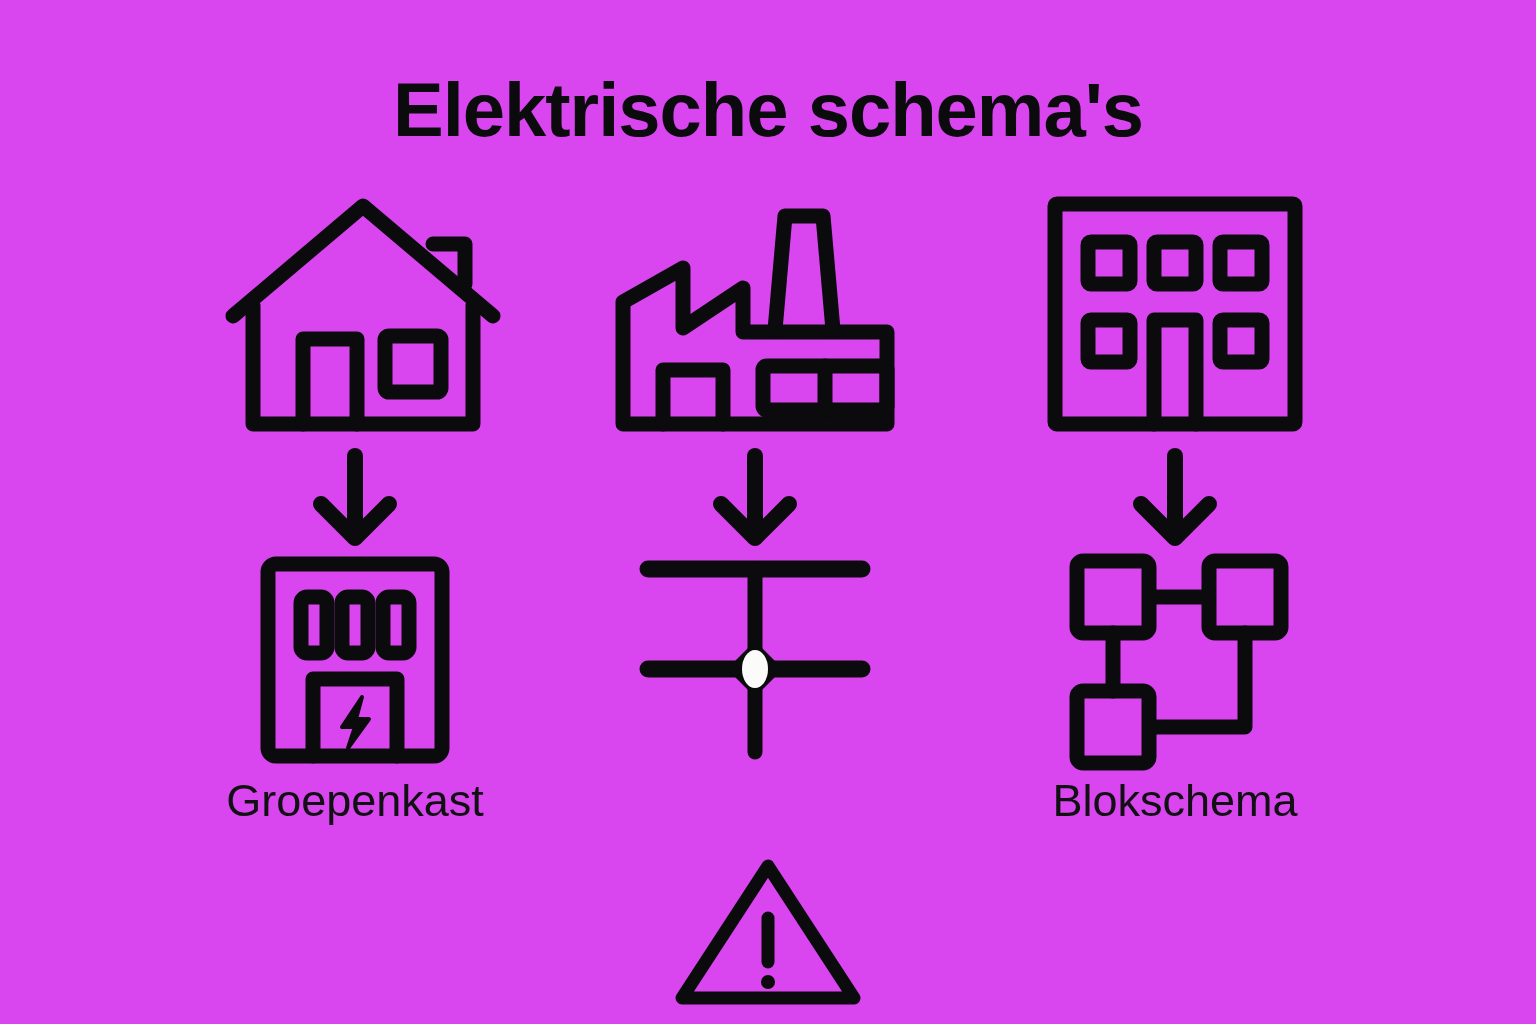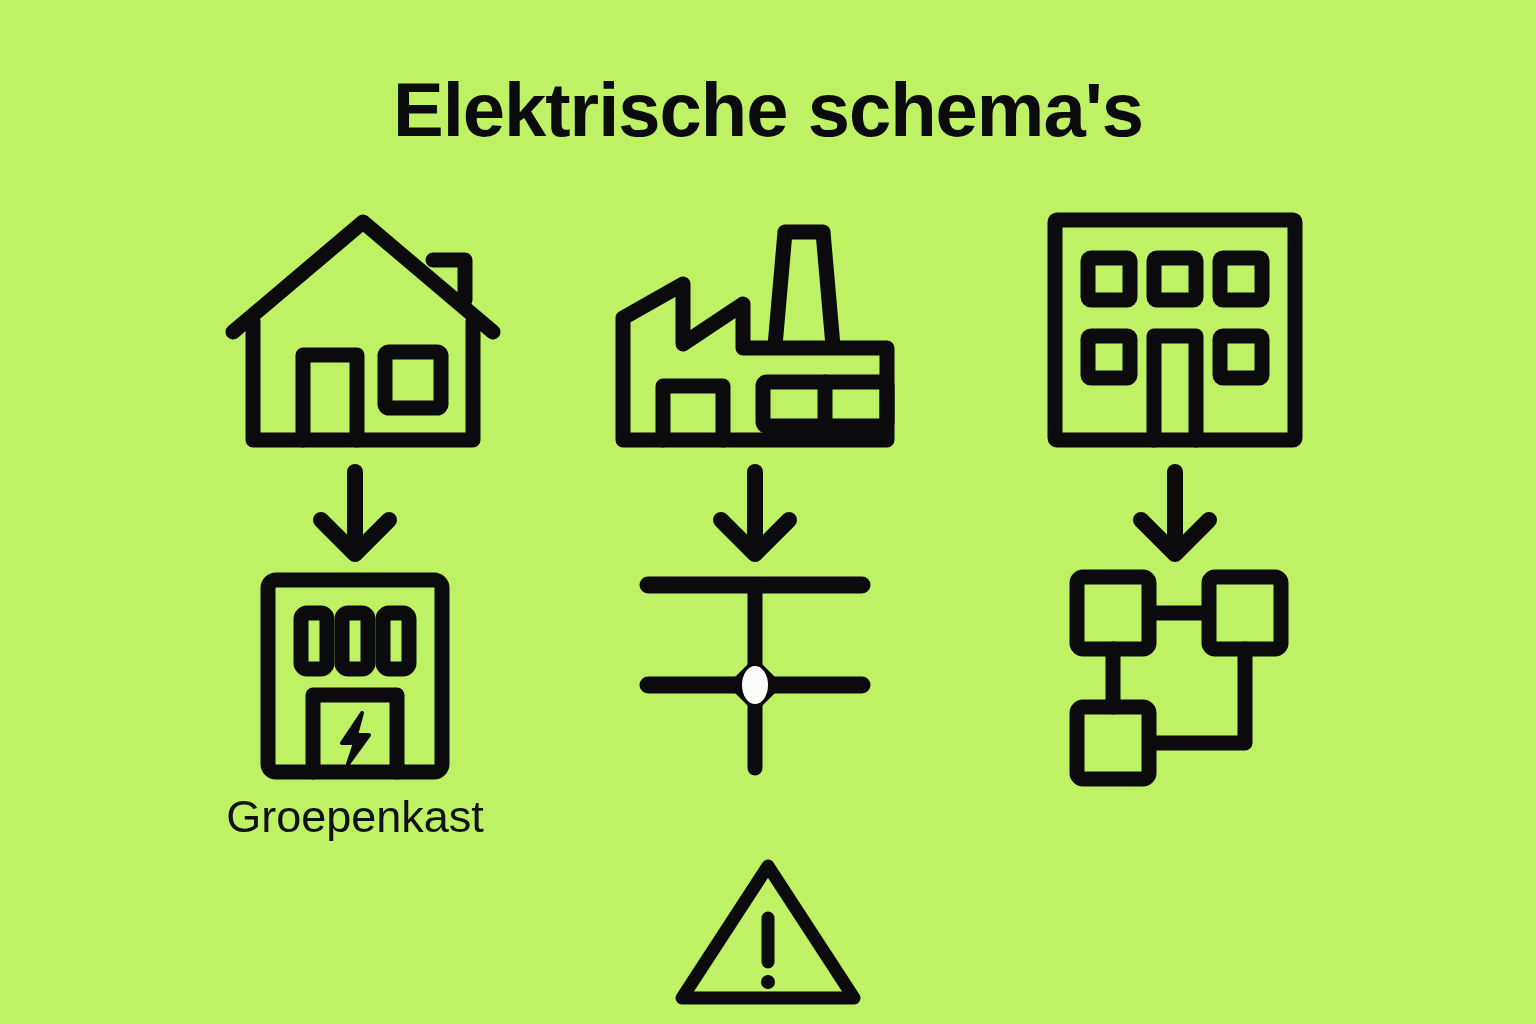--- a/index.html
+++ b/index.html
@@ -28,21 +28,21 @@
     text-align: center;
     font-size: 76px;
     font-weight: bold;
     letter-spacing: -1px;
     color: #0b0b0d;
     line-height: 1;
     white-space: nowrap;
   }
   .column {
     position: absolute;
-    top: 200px;
+    top: 184px;
     width: 440px;
     height: 700px;
   }
   #col-0 { left: 135px; }
   #col-1 { left: 535px; }
   #col-2 { left: 955px; }
 
   .source-icon {
     position: absolute;
     left: 0;
@@ -81,21 +81,21 @@
     left: 668px;
     top: 852px;
     width: 200px;
     height: 160px;
   }
   svg { display: block; overflow: visible; }
 </style>
 </head>
 <body>
 
-<div id="canvas" style="background: #bef264;">
+<div id="canvas" style="background: #d946ef;">
 
   <div class="title">Elektrische schema's</div>
 
   <div class="column" id="col-0">
 
     <div class="source-icon">
       <svg width="440" height="260" viewBox="0 0 440 260">
         <g fill="none" stroke="#0b0b0d" stroke-width="15" stroke-linecap="round" stroke-linejoin="round">
           <path d="M98 132 L228 22 L358 132"></path>
           <path d="M118 121 L118 240 L338 240 L338 121"></path>
@@ -200,20 +200,21 @@
           <path d="M196 48 L252 48"></path>
           <path d="M158 84 L158 142"></path>
           <path d="M290 84 L290 178 L196 178"></path>
           <rect x="122" y="12" width="72" height="72" rx="6"></rect>
           <rect x="254" y="12" width="72" height="72" rx="6"></rect>
           <rect x="122" y="142" width="72" height="72" rx="6"></rect>
         </g>
       </svg>
     </div>
 
+    <div class="caption">Blokschema</div>
   </div>
 
   <div class="warning-icon">
     <svg width="200" height="160" viewBox="0 0 200 160">
       <g fill="none" stroke="#0b0b0d" stroke-width="13" stroke-linecap="round" stroke-linejoin="round">
         <path d="M100 14 L186 146 L14 146 Z"></path>
         <path d="M100 66 L100 110"></path>
       </g>
       <circle cx="100" cy="130" r="7" fill="#0b0b0d"></circle>
     </svg>

